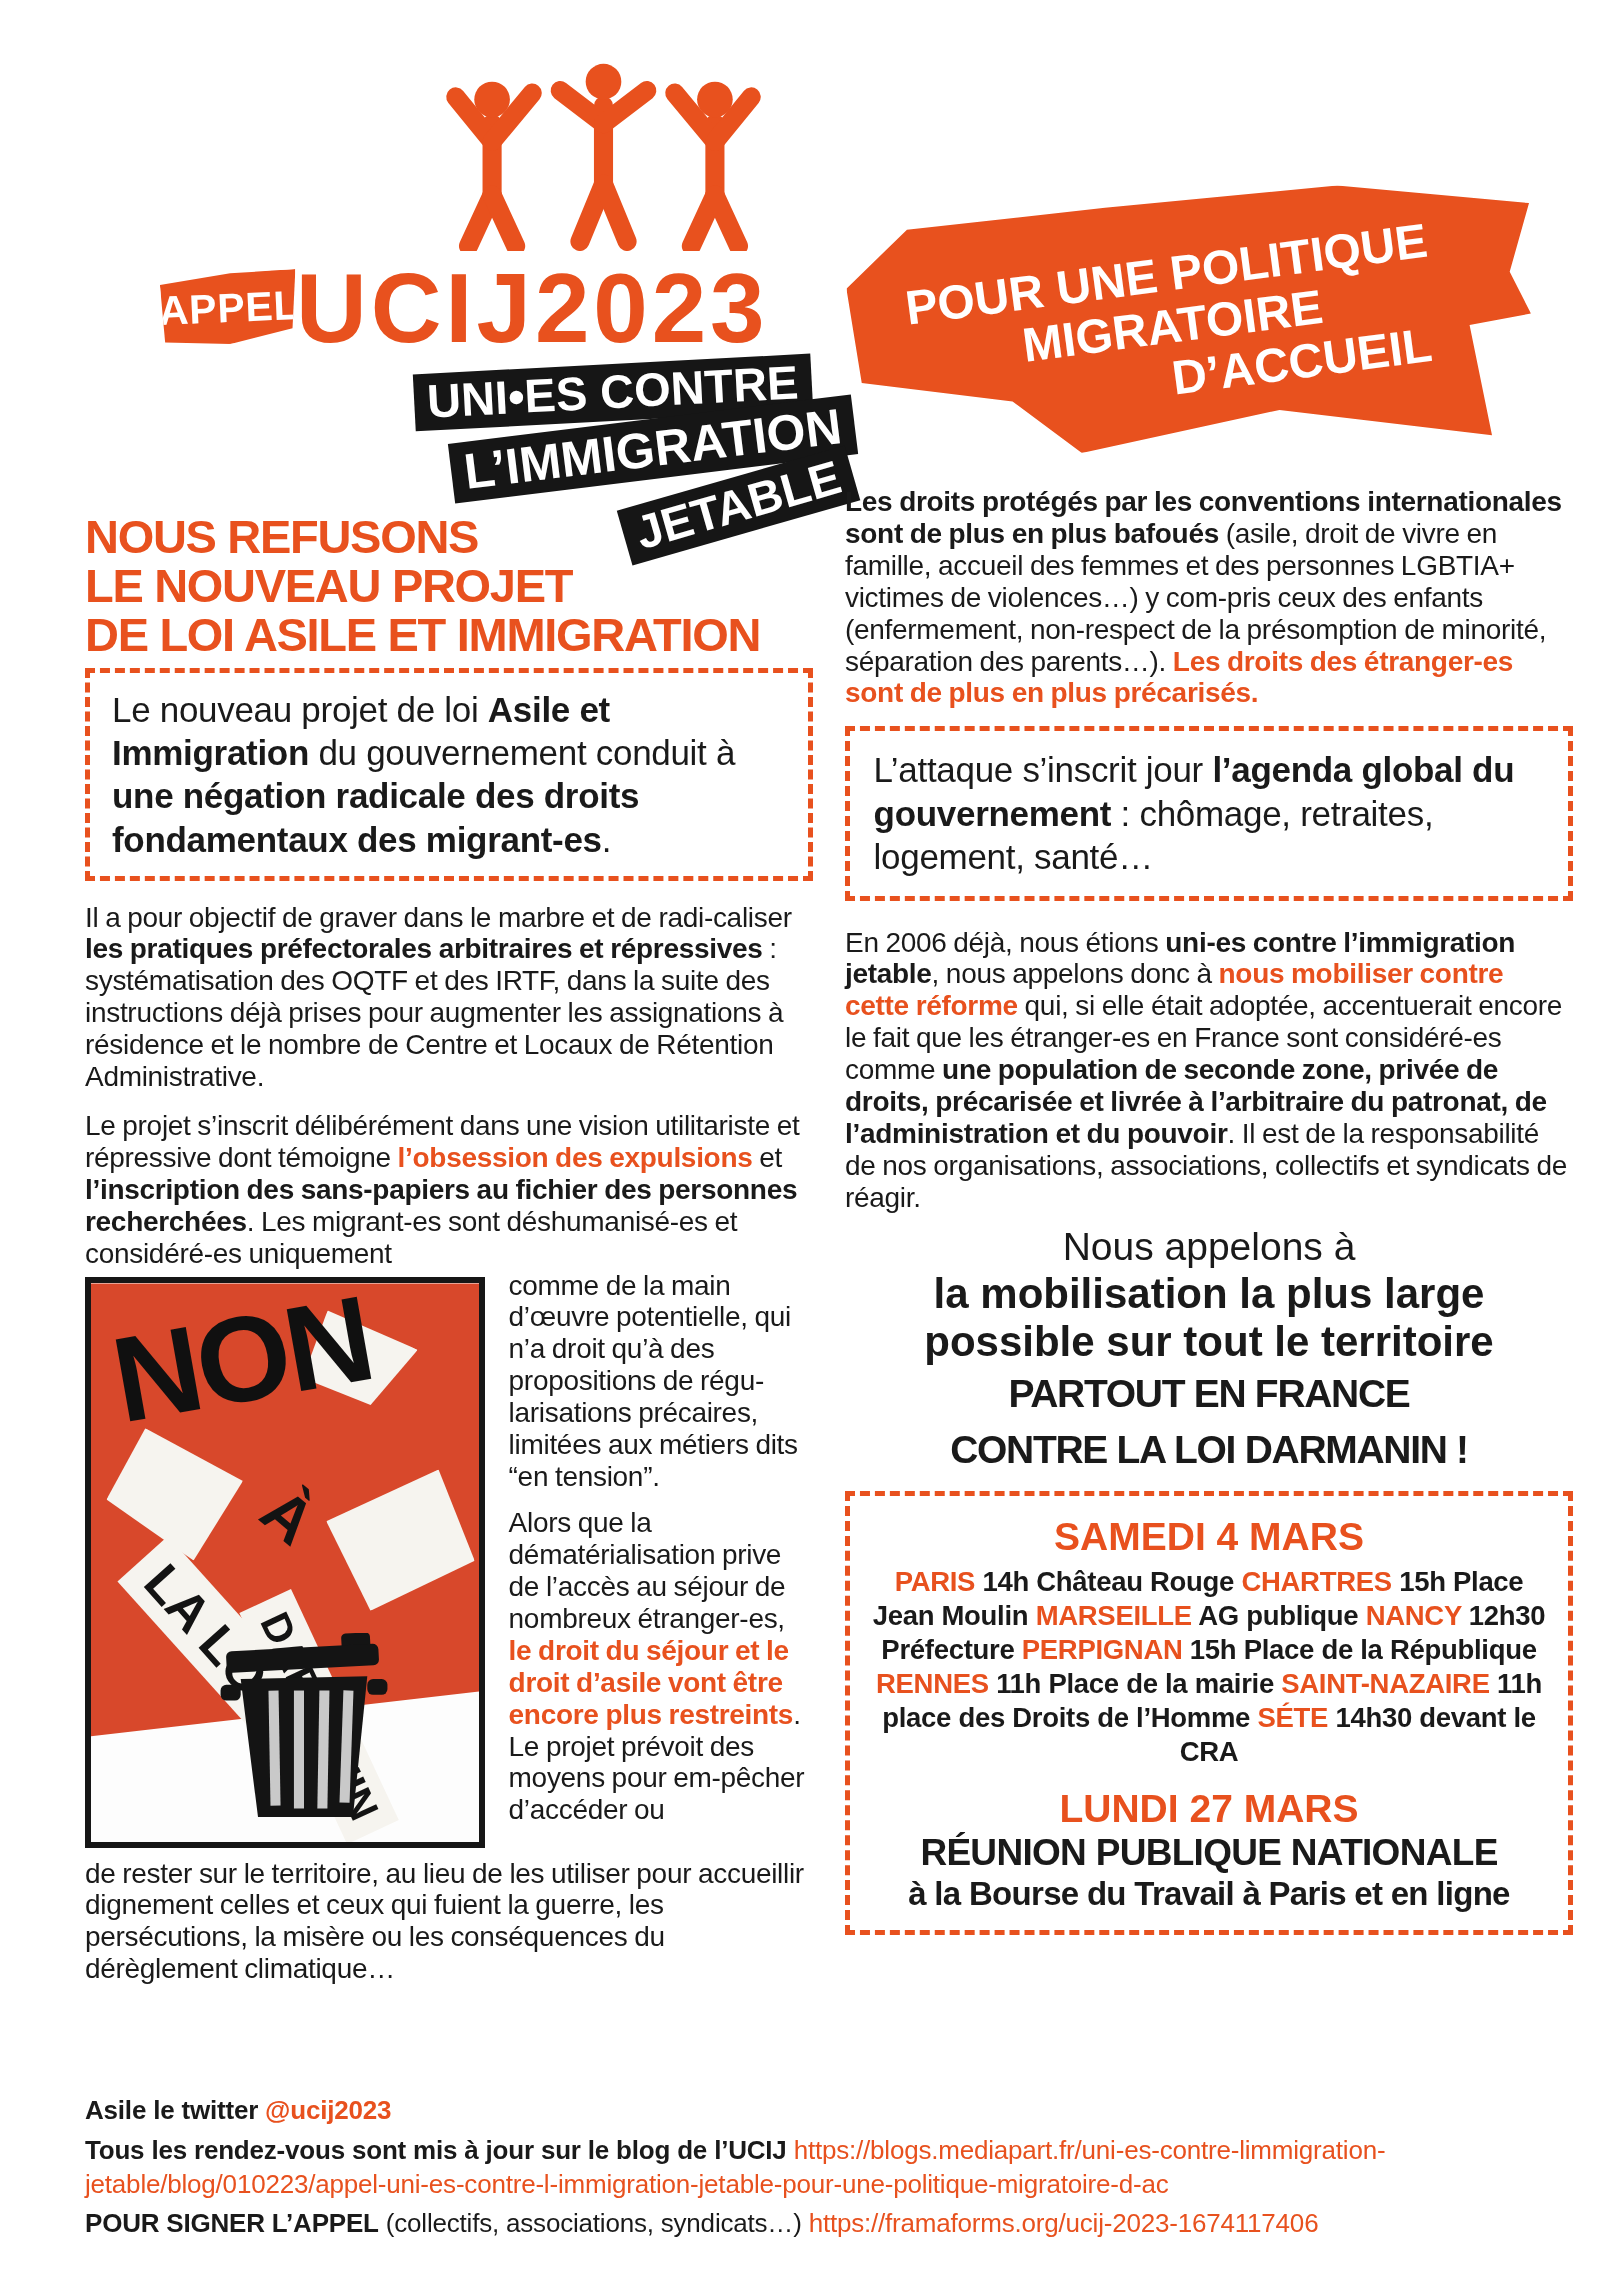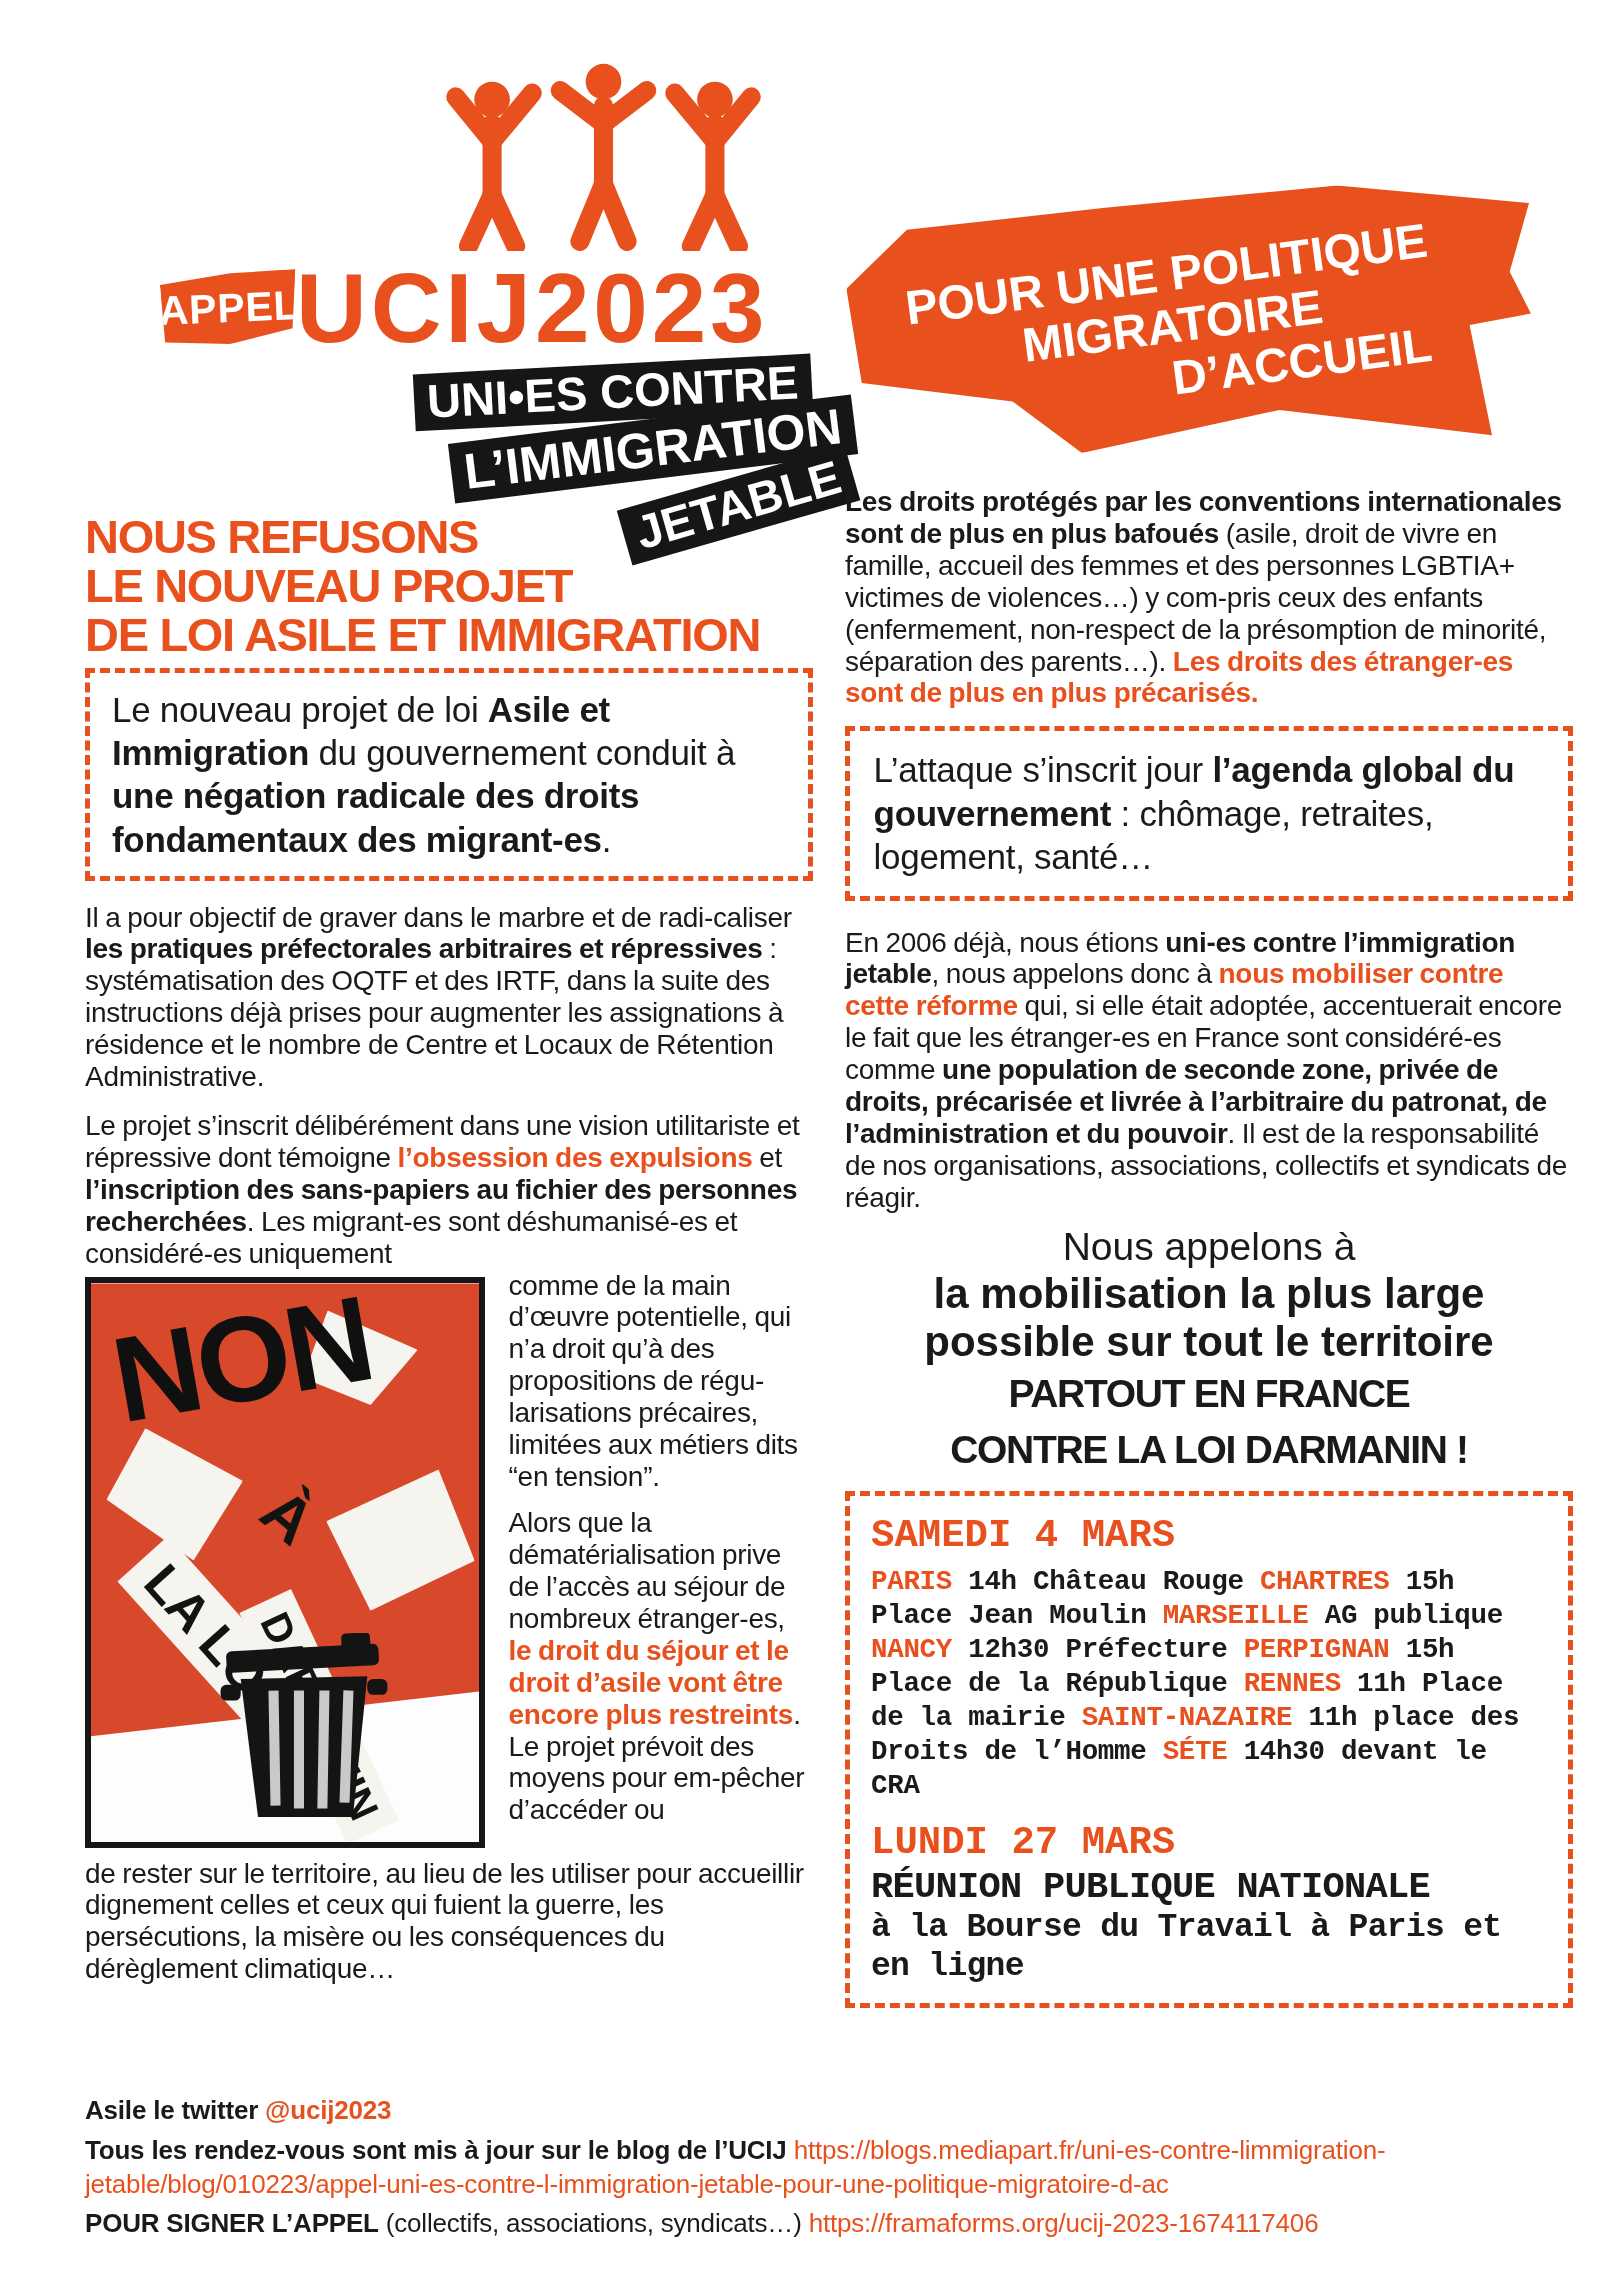--- a/index.html
+++ b/index.html
@@ -101,21 +101,21 @@
     border:5.9px dashed var(--accent);padding:17px 23.6px;margin-top:17px;
     font-size:35px;line-height:1.24;letter-spacing:-0.3px;
   }
   .mt-rpara2{margin-top:26px;}
   .appeal{margin-top:10.5px;text-align:center;}
   .appeal .a1{font-size:39px;line-height:46px;}
   .appeal .a2,.appeal .a3{font-size:42px;font-weight:bold;line-height:48px;white-space:nowrap;}
   .appeal .adate{font-size:52px;font-weight:bold;color:var(--accent);line-height:63px;white-space:nowrap;}
   .appeal .a4,.appeal .a5{font-size:39px;font-weight:bold;line-height:56px;white-space:nowrap;letter-spacing:-1.3px;}
   .events-box{
-    border:5.9px dashed var(--accent);margin-top:13px;padding:17px 21px;font-family:Liberation Mono, monospace;
+    border:5.9px dashed var(--accent);margin-top:13px;padding:17px 21px;text-align:center;
   }
   .events-title{font-size:39px;font-weight:bold;color:var(--accent);line-height:47px;}
   .events-list{font-size:27.5px;line-height:34px;letter-spacing:-0.3px;margin-top:5.2px;}
   .events-title2{font-size:39px;font-weight:bold;color:var(--accent);line-height:46px;margin-top:17px;}
   .events-line2{font-size:37px;font-weight:bold;line-height:42px;letter-spacing:-0.7px;}
   .events-line3{font-size:33px;font-weight:bold;line-height:39px;letter-spacing:-0.7px;}
   
   .footer{position:absolute;left:85px;top:2093px;width:1498px;font-size:26px;line-height:1.32;}
   .footer p{margin:0 0 5.2px 0;letter-spacing:-0.2px;}
 </style>

